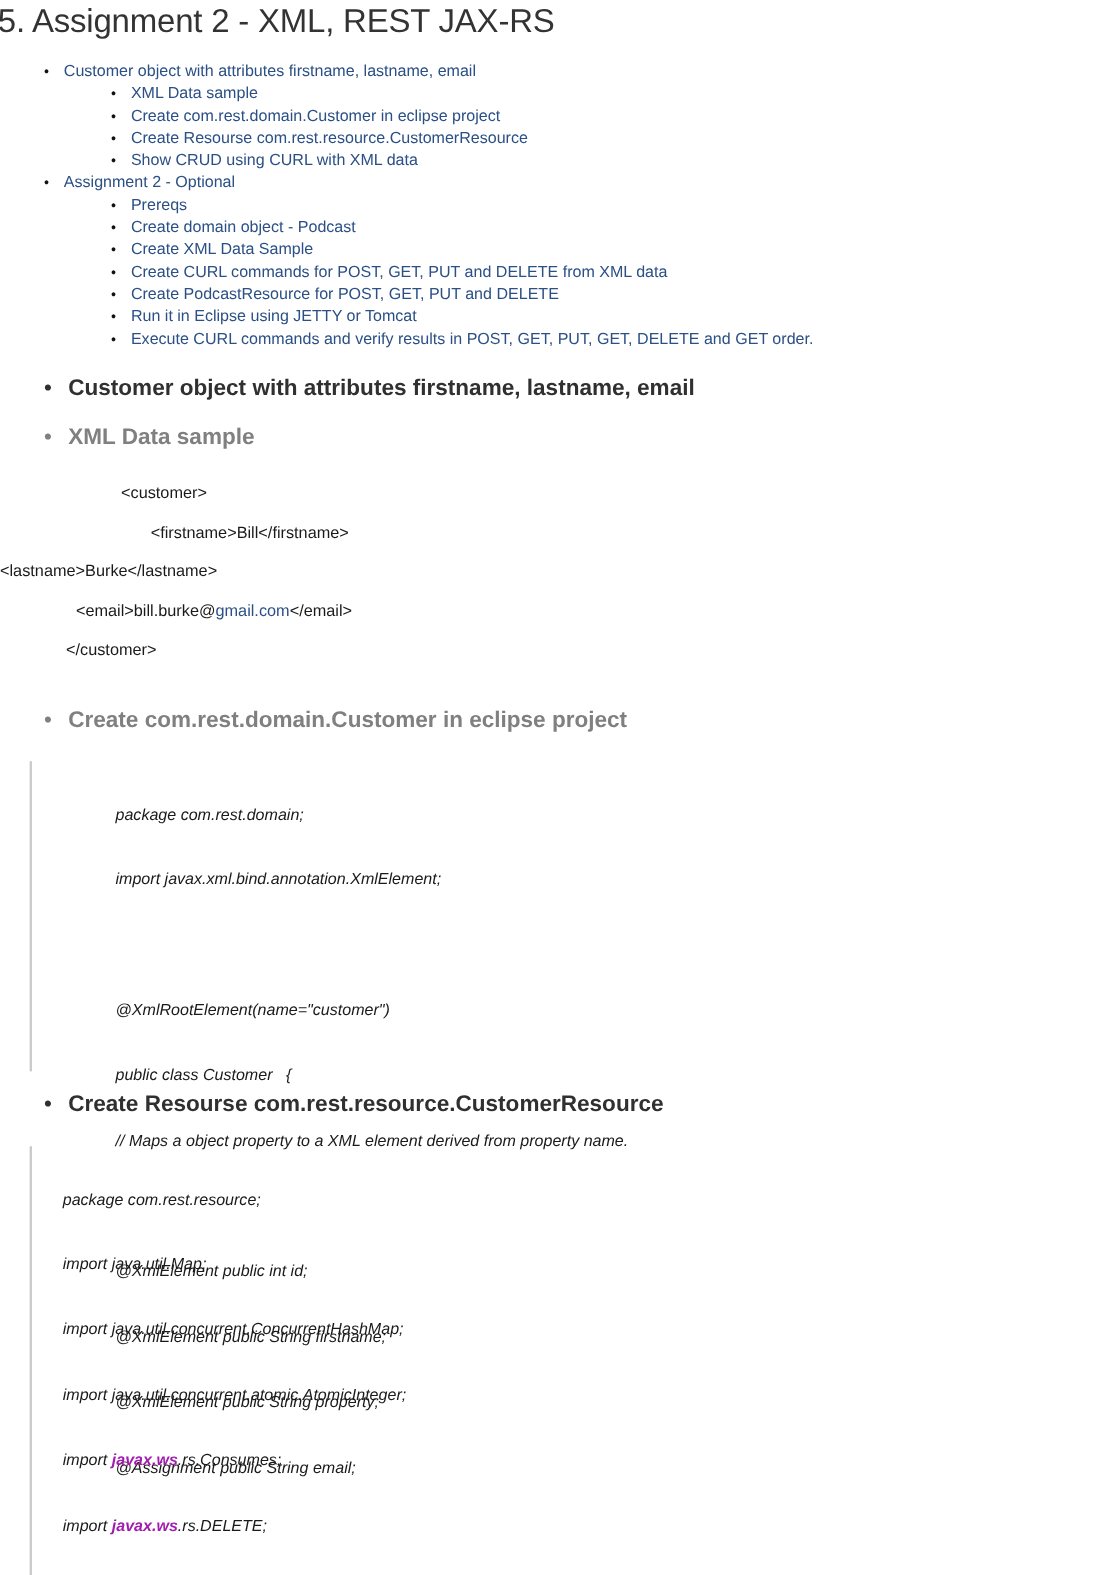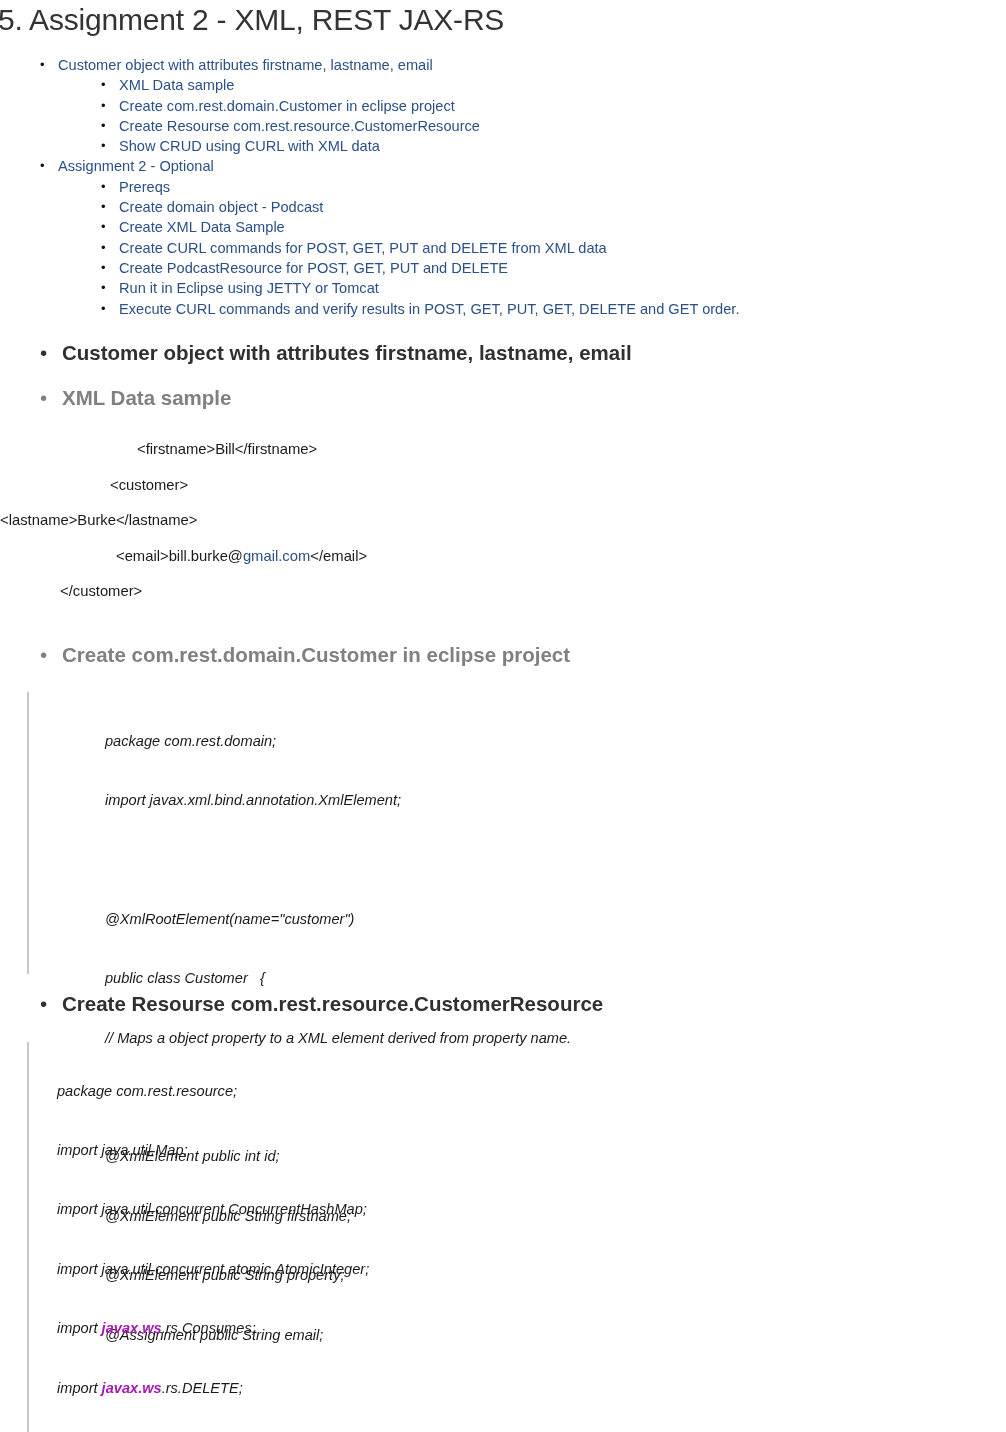--- a/index.html
+++ b/index.html
@@ -158,24 +158,24 @@
 
   <div class="heading h1-size h-dark" style="left:62px; top:341px;">
     <span class="bul">•</span><span>Customer object with attributes firstname, lastname, email</span>
   </div>
 
   <div class="heading h1-size h-gray" style="left:62px; top:386px;">
     <span class="bul">•</span><span> XML Data sample</span>
   </div>
 
   <div class="xml-block">
+    <div class="xline" style="padding-left:110px">&lt;customer&gt;</div>
     <div class="xline" style="padding-left:137px">&lt;firstname&gt;Bill&lt;/firstname&gt;</div>
-    <div class="xline" style="padding-left:110px">&lt;customer&gt;</div>
     <div class="xline" style="">&lt;lastname&gt;Burke&lt;/lastname&gt;</div>
-    <div class="xline" style="padding-left:116px"><span>&lt;email&gt;bill.burke@</span><a href="#">gmail.com</a><span>&lt;/email&gt;</span></div>
+    <div class="xline" style="padding-left:69px"><span>&lt;email&gt;bill.burke@</span><a href="#">gmail.com</a><span>&lt;/email&gt;</span></div>
     <div class="xline" style="padding-left:60px">&lt;/customer&gt;</div>
   </div>
 
   <div class="heading h1-size h-gray" style="left:62px; top:643px;">
     <span class="bul">•</span><span>Create com.rest.domain.Customer in eclipse project</span>
   </div>
 
   <div class="codeblock" style="left:0; top:692px; width:958px; height:285px;">
     <div class="cb-bar" style="left:27px; top:0; height:282px;"></div>
     <div class="cb-text" style="left:105px;">

